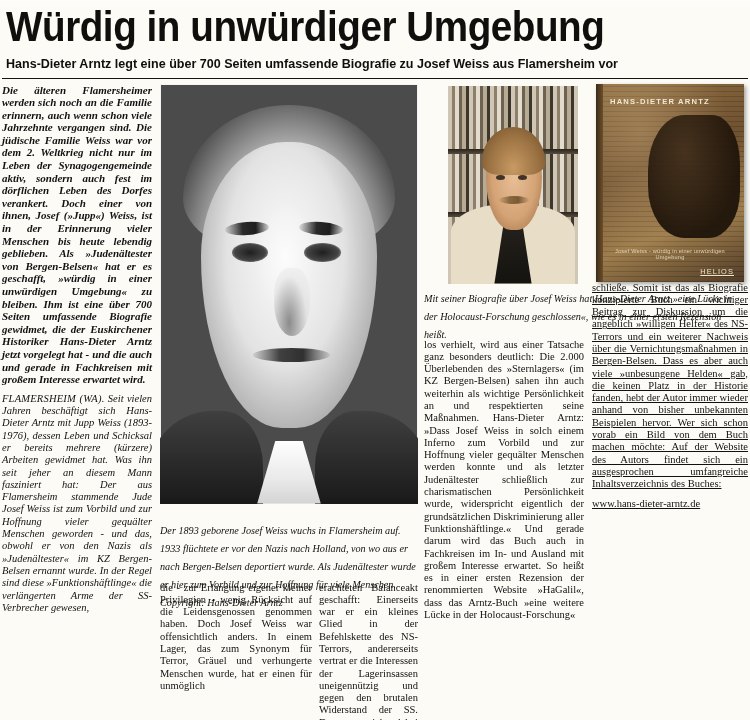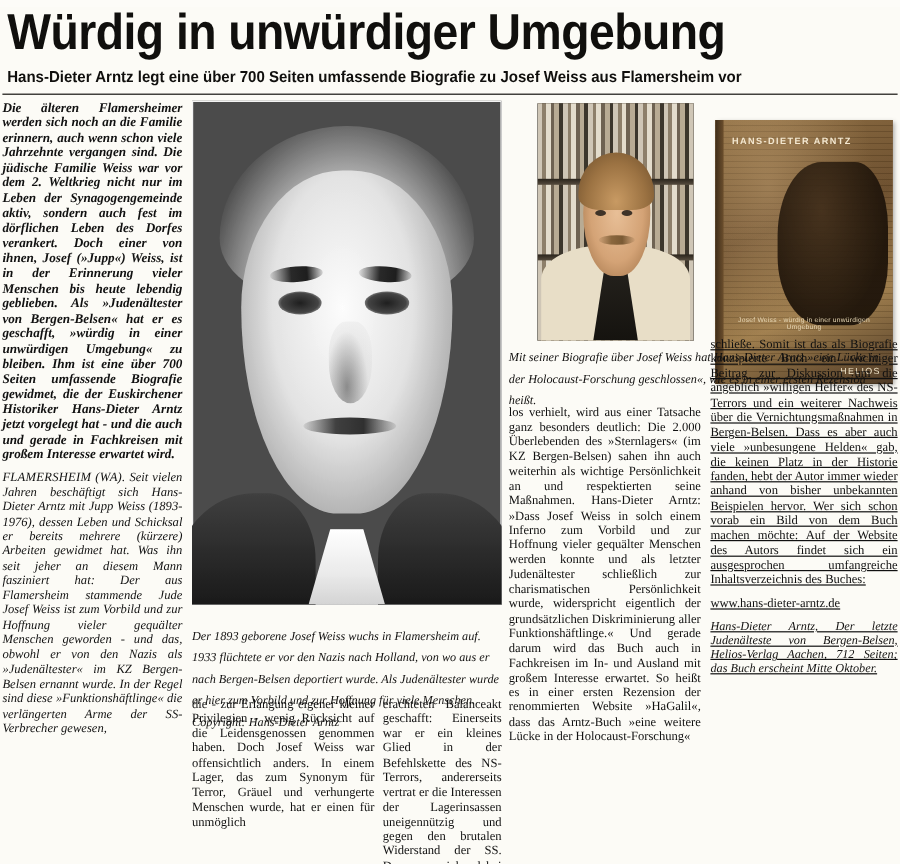--- a/index.html
+++ b/index.html
@@ -223,23 +223,23 @@
   .photo-color .eyec-l, .photo-color .eyec-r {
     position:absolute; top:45%; width:7%; height:2.6%;
     background:#3f3328; border-radius:50%;
   }
   .photo-color .eyec-l{left:37%;}
   .photo-color .eyec-r{left:54%;}
 
   .book {
     position: absolute;
     left: 596px;
-    top: 16px;
+    top: 0px;
     width: 148px;
-    height: 220px;
+    height: 198px;
     background: linear-gradient(135deg, #7d5a33 0%, #5e4326 35%, #8a6538 65%, #4b3620 100%);
     box-shadow: 2px 2px 4px rgba(0,0,0,0.35);
     overflow: hidden;
   }
   .book .spine {
     position:absolute; left:0; top:0; width:7px; height:100%;
     background: linear-gradient(90deg,#3d2c19,#6b4e2c);
   }
   .book .wall {
     position:absolute; inset:0;
@@ -279,20 +279,21 @@
     color: #e7d7b5;
     text-align:center;
     letter-spacing: 0.2px;
   }
   .book .publisher {
     position:absolute; right: 10px; bottom: 6px;
     font-family: "Liberation Sans","DejaVu Sans",sans-serif;
     font-size: 7.4px;
     letter-spacing: 1.1px;
     color: #efe3c8;
+    text-decoration: underline;
   }
 
   
   .cap-color {
     position: absolute;
     left: 424px; top: 204px; width: 322px;
   }
   .cap-bw {
     position: absolute;
     left: 160px; top: 436px; width: 258px;
@@ -371,17 +372,16 @@
 
     <div class="col" id="col3">
       <p class="body-text">los verhielt, wird aus einer Tatsache ganz besonders deutlich: Die 2.000 Überlebenden des »Sternlagers« (im KZ Bergen-Belsen) sahen ihn auch weiterhin als wichtige Persönlichkeit an und respektierten seine Maßnahmen.
 Hans-Dieter Arntz: »Dass Josef Weiss in solch einem Inferno zum Vorbild und zur Hoffnung vieler gequälter Menschen werden konnte und als letzter Judenältester schließlich zur charismatischen Persönlichkeit wurde, widerspricht eigentlich der grundsätzlichen Diskriminierung aller Funktionshäftlinge.« Und gerade darum wird das Buch auch in Fachkreisen im In- und Ausland mit großem Interesse erwartet. So heißt es in einer ersten Rezension der renommierten Website »HaGalil«, dass das Arntz-Buch »eine weitere Lücke in der Holocaust-Forschung«</p>
     </div>
 
     <div class="col" id="col4">
       <p class="body-text">schließe.
 Somit ist das als Biografie konzipierte Buch ein wichtiger Beitrag zur Diskussion um die angeblich »willigen Helfer« des NS-Terrors und ein weiterer Nachweis über die Vernichtungsmaßnahmen in Bergen-Belsen. Dass es aber auch viele »unbesungene Helden« gab, die keinen Platz in der Historie fanden, hebt der Autor immer wieder anhand von bisher unbekannten Beispielen hervor. Wer sich schon vorab ein Bild von dem Buch machen möchte: Auf der Website des Autors findet sich ein ausgesprochen umfangreiche Inhaltsverzeichnis des Buches:</p>
       <p class="body-text">www.hans-dieter-arntz.de</p>
-      <p class="caption">Hans-Dieter Arntz, Der letzte Judenälteste von Bergen-Belsen, Helios-Verlag Aachen, 712 Seiten; das Buch erscheint Mitte Oktober.</p>
     </div>
 
   </div>
 </div>
 
 </body></html>

